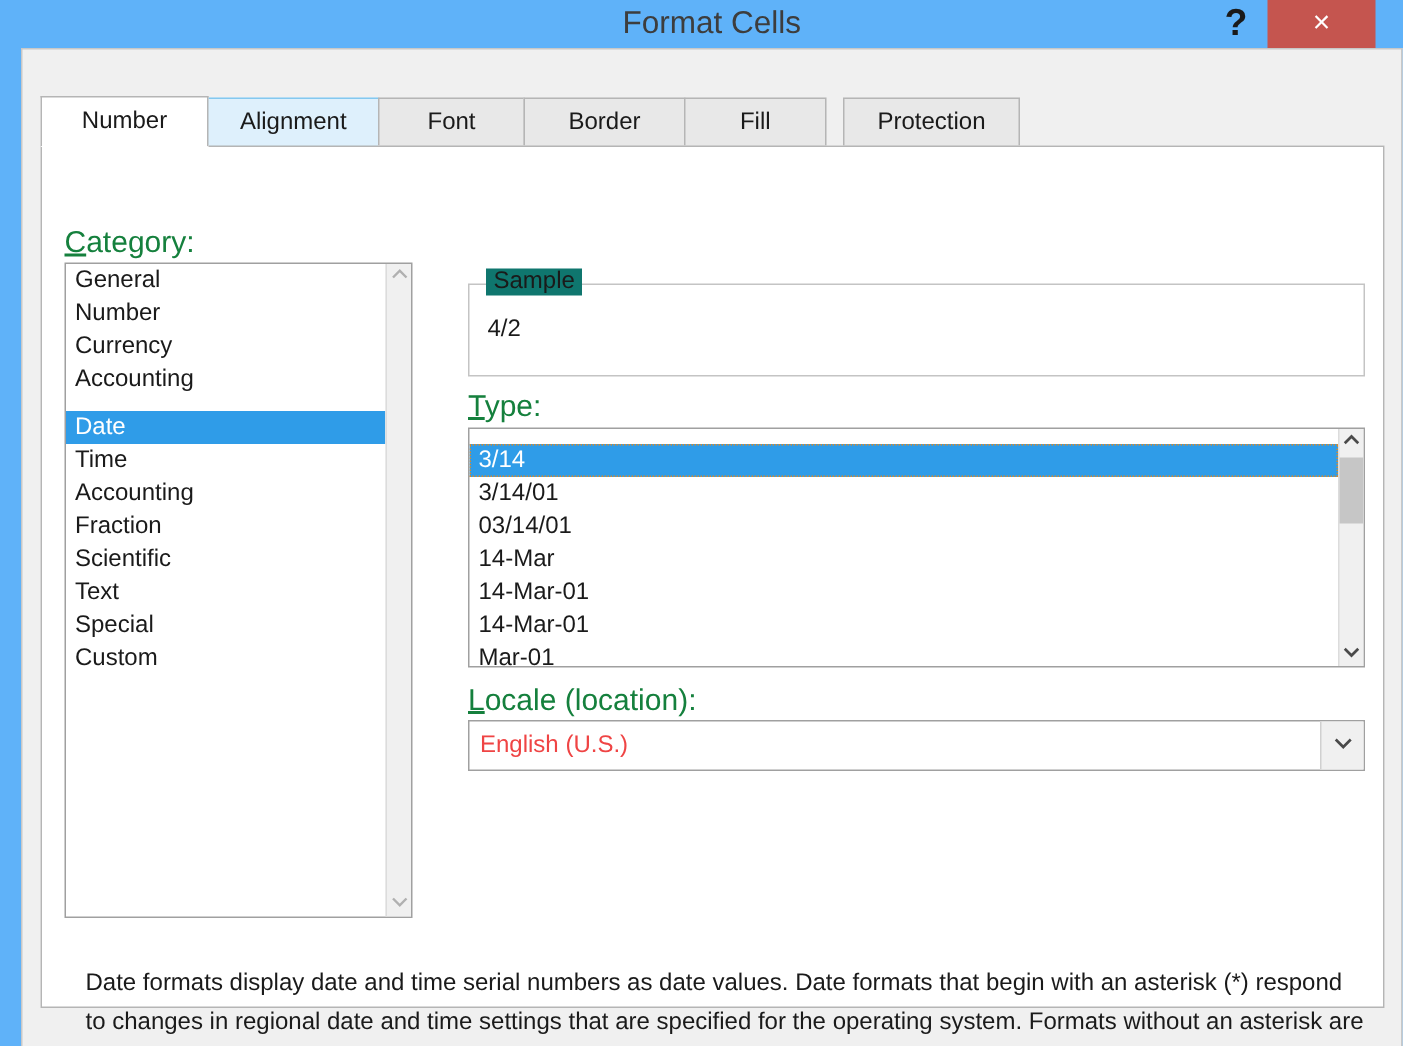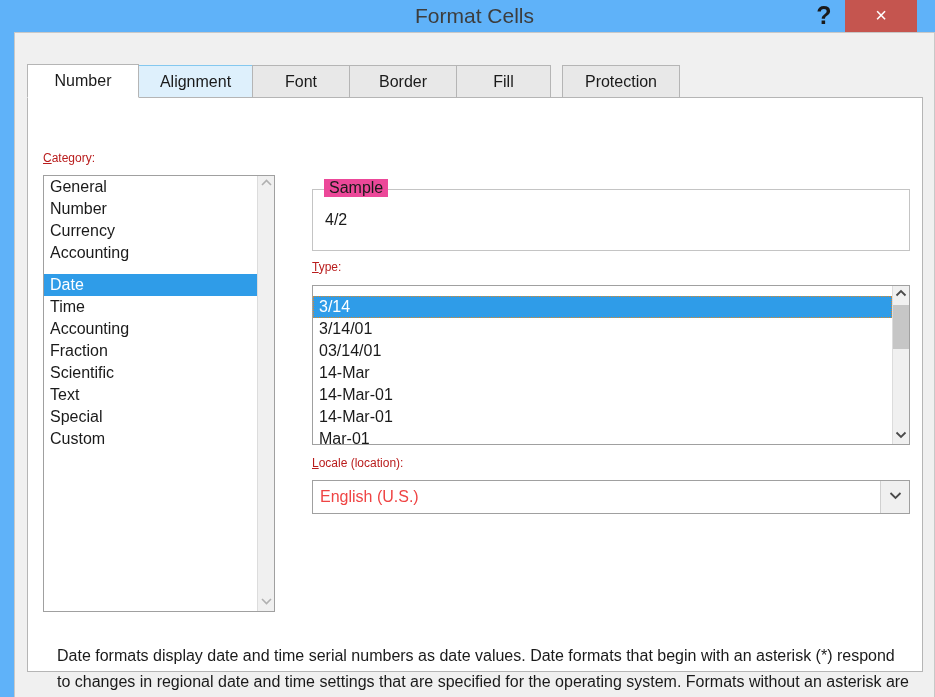--- a/index.html
+++ b/index.html
@@ -136,22 +136,22 @@
     width: 896px;
     height: 575px;
     background: #ffffff;
     border: 1px solid #b5b5b5;
     box-sizing: border-box;
   }
 
   
   .field-label {
     position: absolute;
-    font-size: 12px;
-    color: #b91c1c;
+    font-size: 20px;
+    color: #15803d;
     white-space: nowrap;
     user-select: none;
   }
   .field-label .acc {
     text-decoration: underline;
   }
 
   
   .listbox {
     position: absolute;
@@ -225,21 +225,21 @@
     width: 598px;
     height: 62px;
     border: 1px solid #c4c4c4;
     box-sizing: border-box;
     background: #ffffff;
   }
   #sample-legend {
     position: absolute;
     left: 309px;
     top: 146px;
-    background: #ec4899;
+    background: #0f766e;
     padding: 0 5px;
     font-size: 16px;
     color: #1a1a1a;
     user-select: none;
   }
   #sample-value {
     position: absolute;
     left: 310px;
     top: 178px;
     font-size: 16px;

